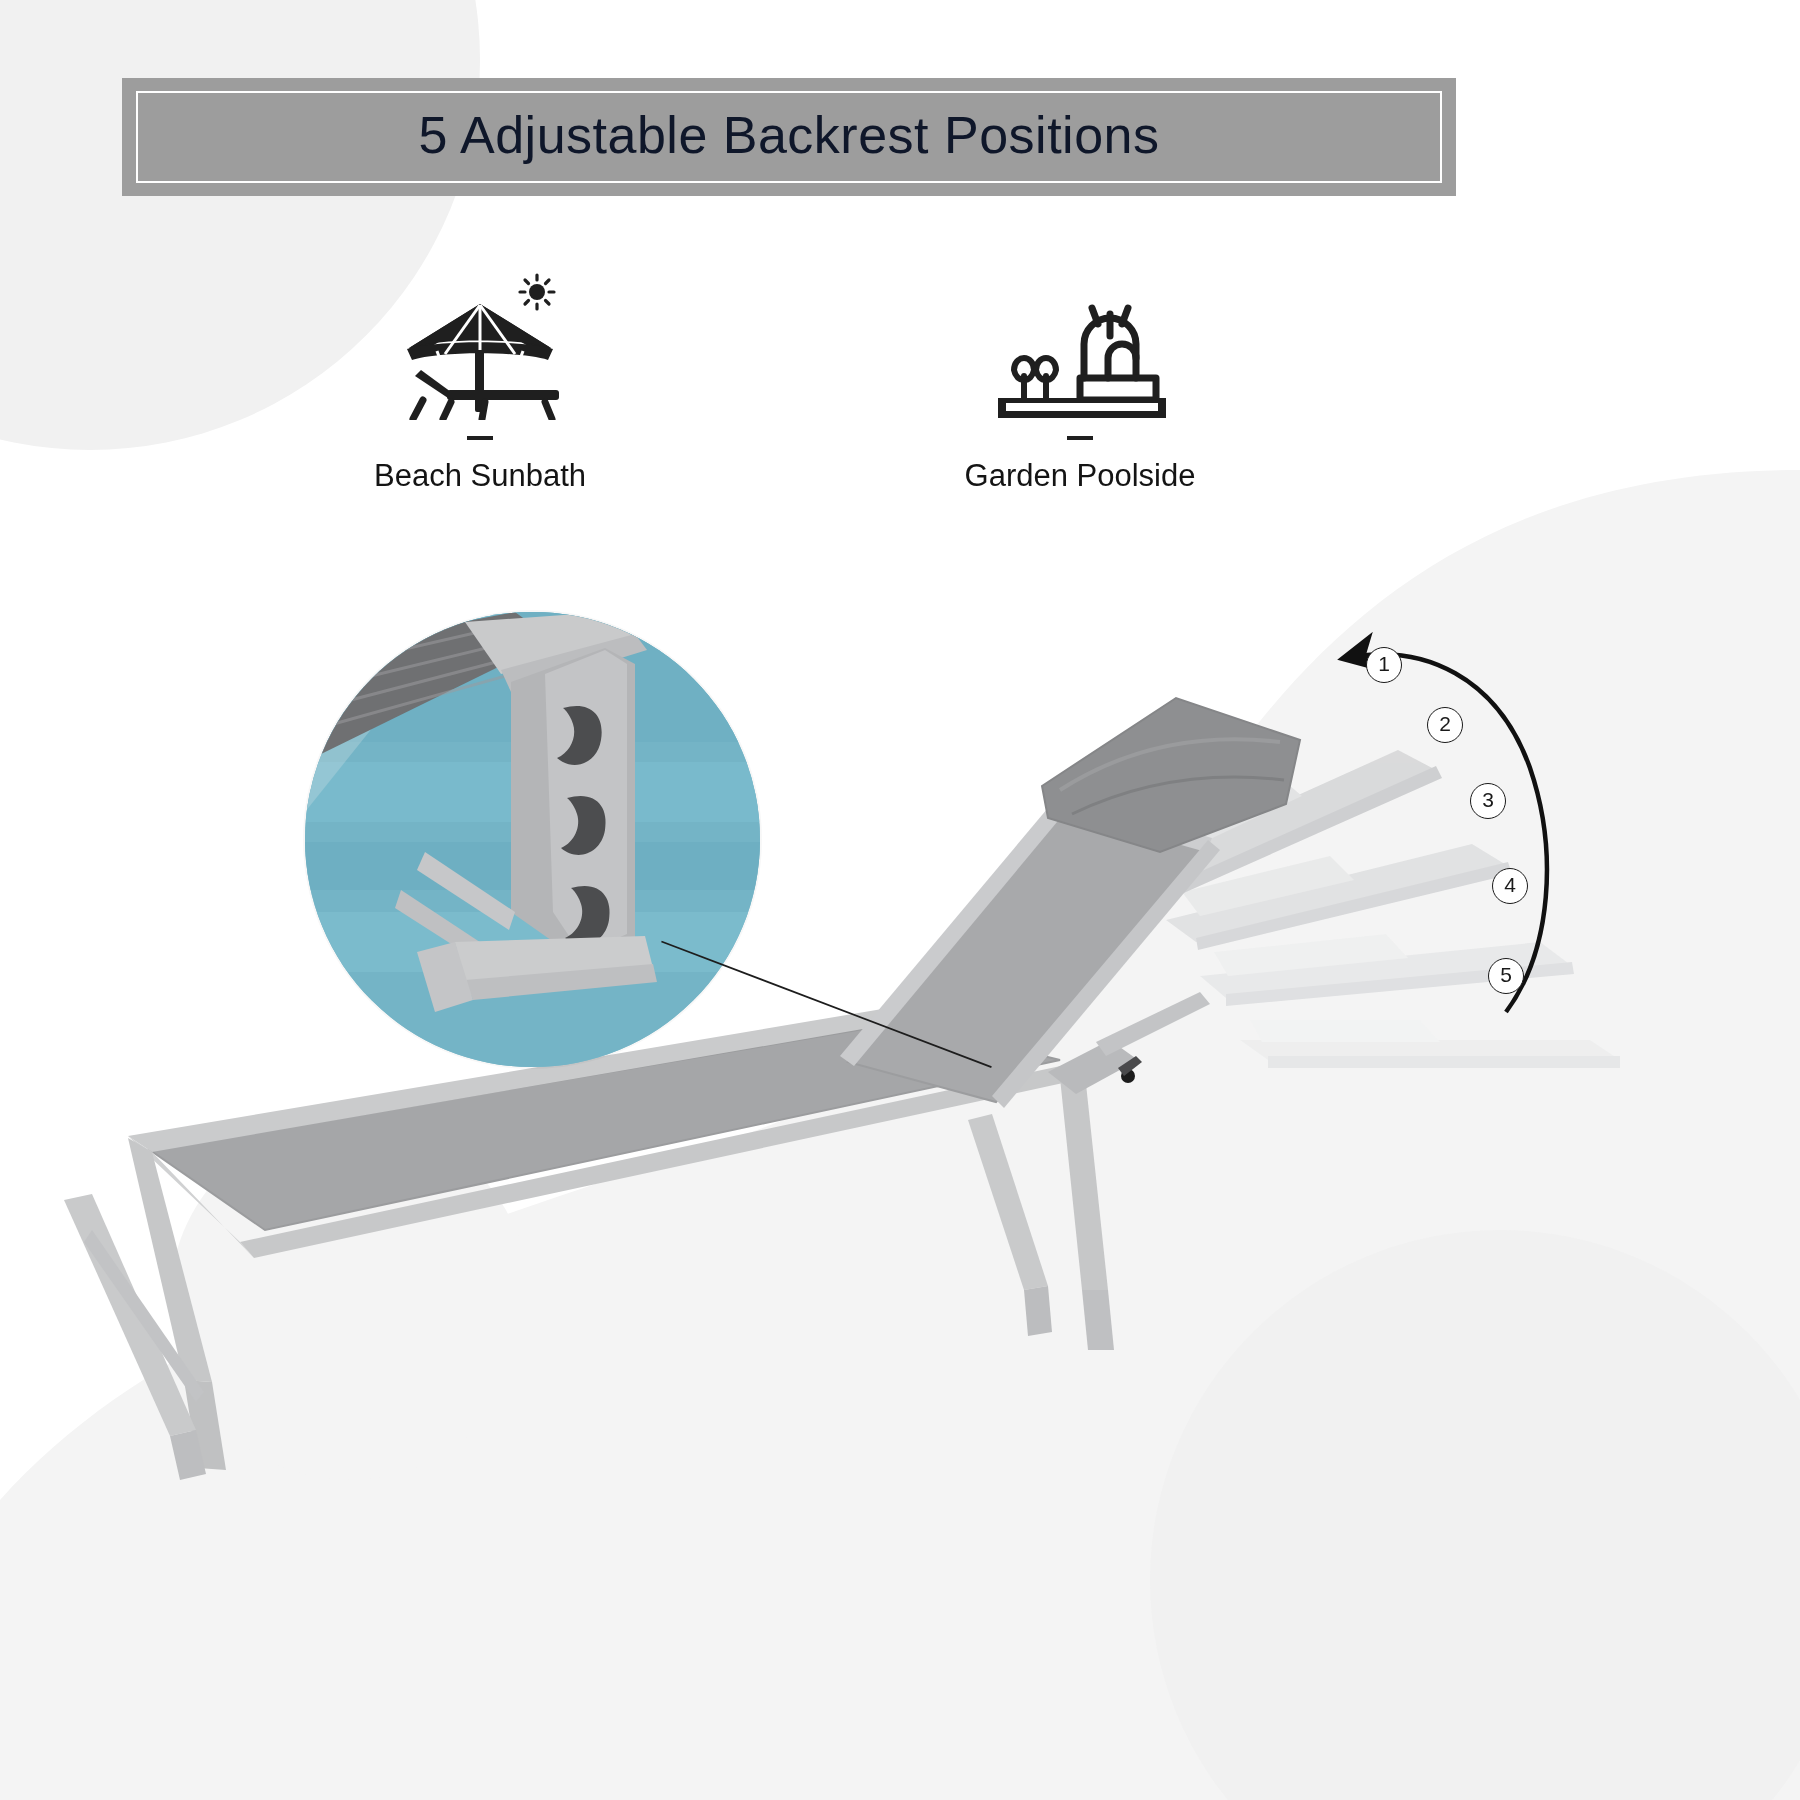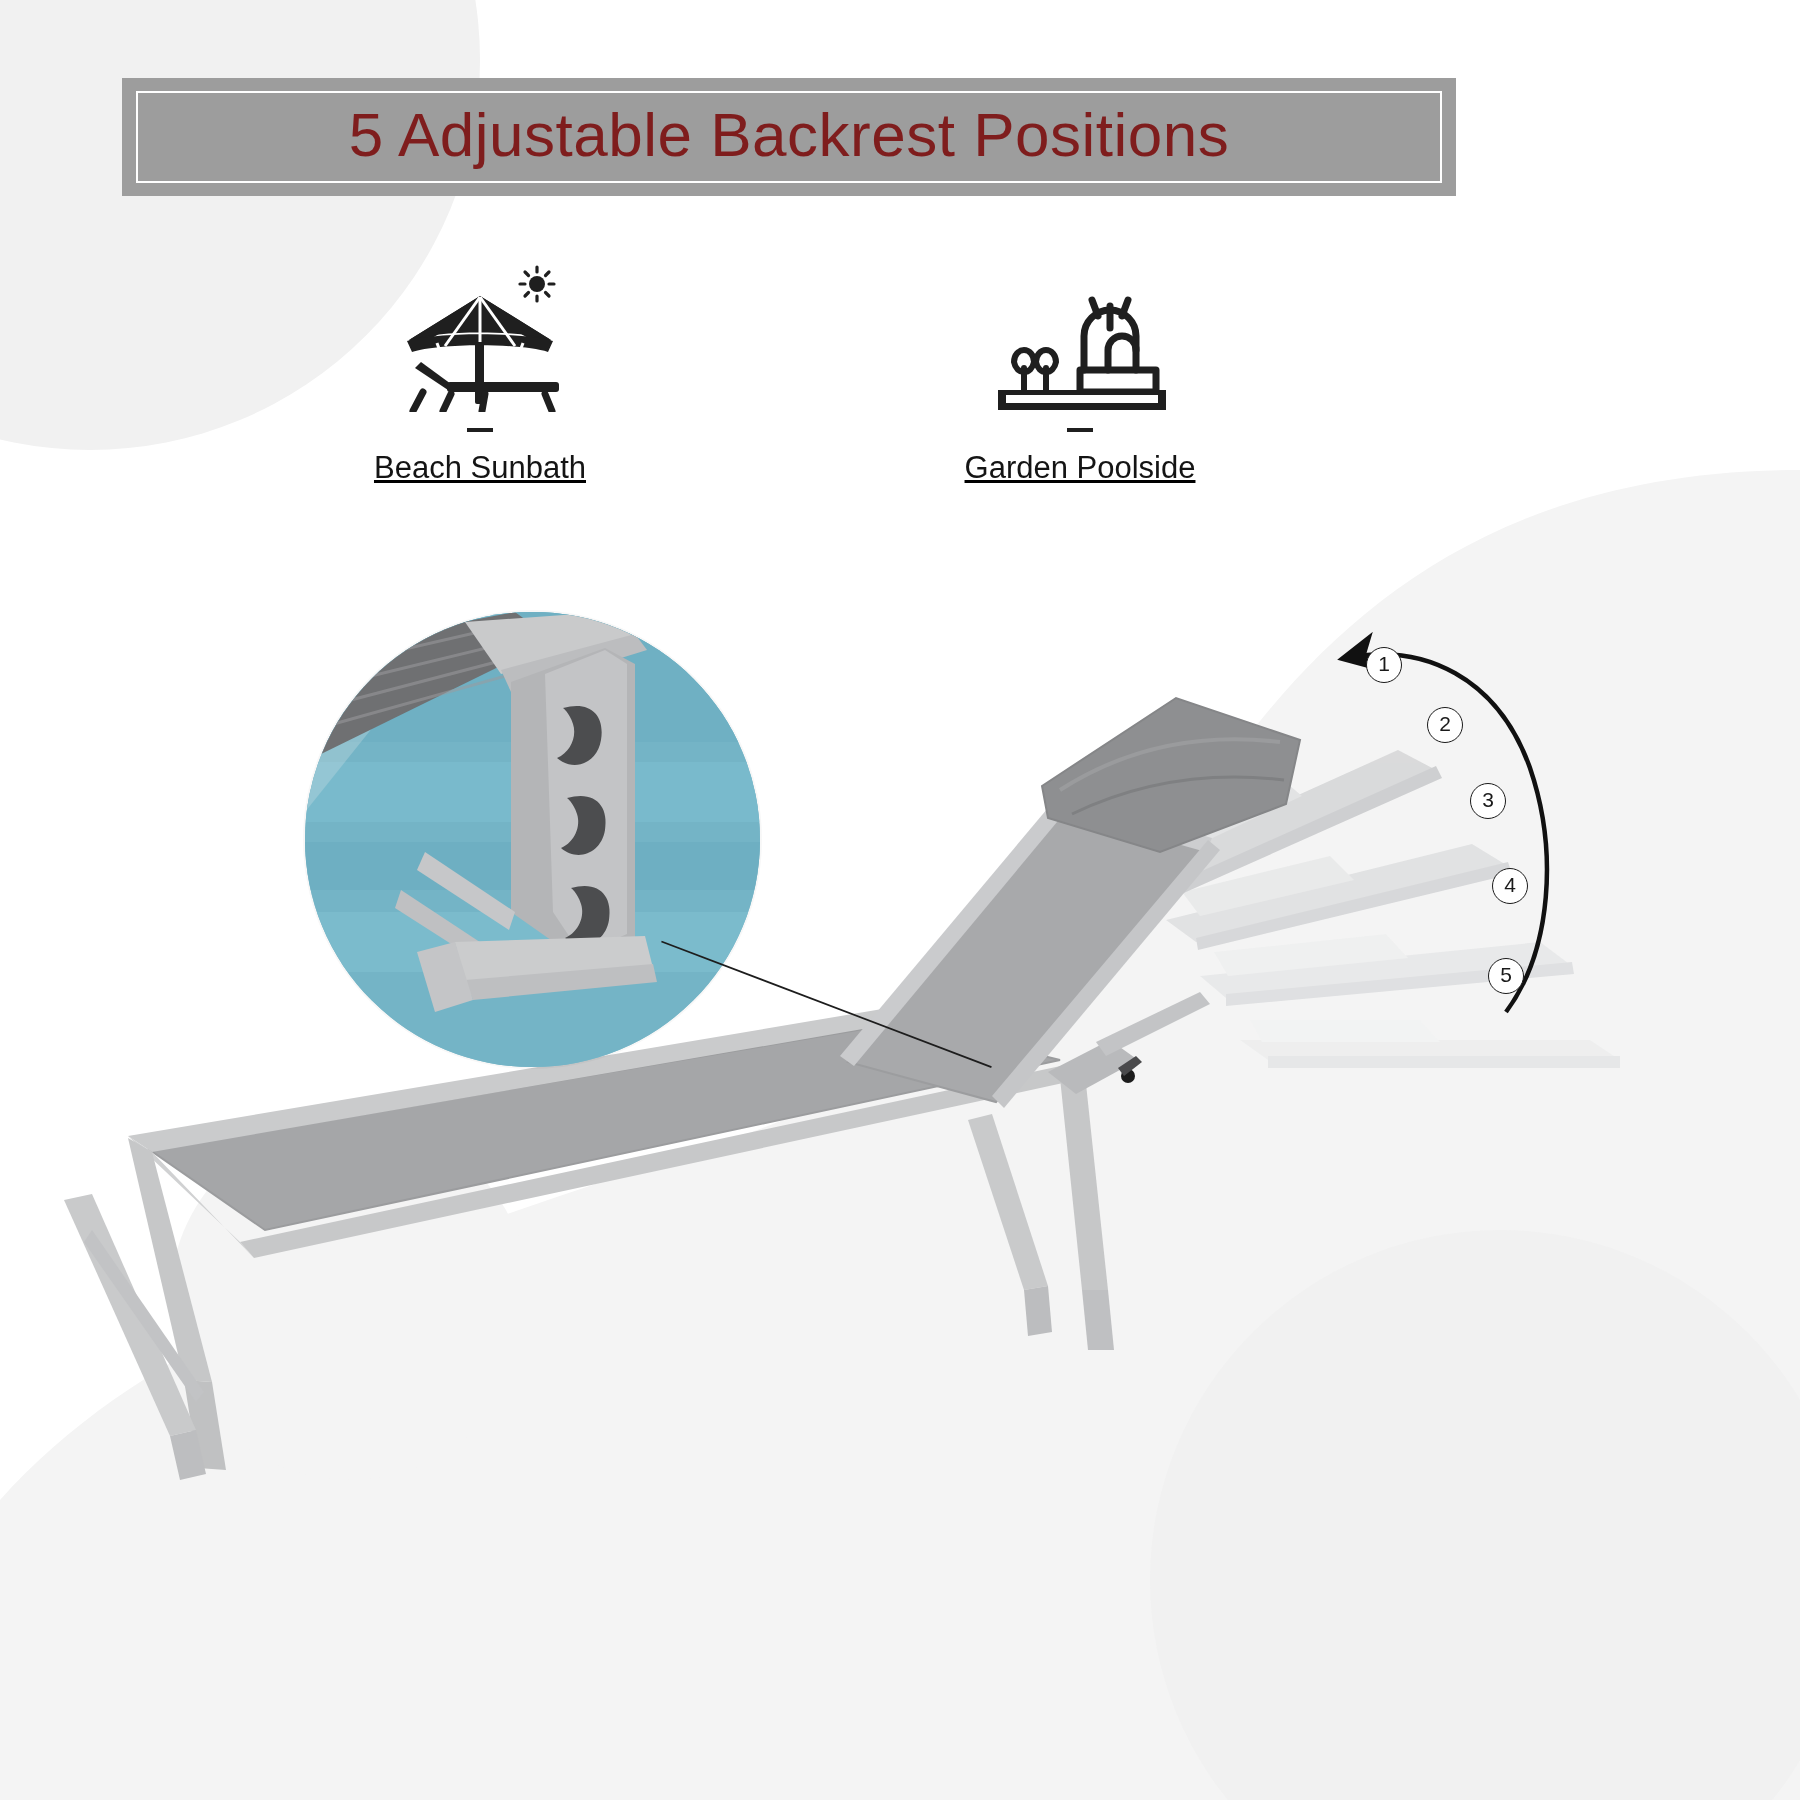--- a/index.html
+++ b/index.html
@@ -23,33 +23,33 @@
     position:absolute;left:122px;top:78px;width:1334px;height:118px;
     background:#9d9d9d;
     display:flex;align-items:center;justify-content:center;
   }
   .banner-inner{
     position:absolute;left:14px;top:13px;right:14px;bottom:13px;
     border:2px solid #ffffff;
     display:flex;align-items:center;justify-content:center;
   }
   .banner-title{
-    color:#7f1d1d;
-    font-size:62px;
+    color:#0f172a;
+    font-size:52px;
     font-weight:400;
     letter-spacing:.5px;
     line-height:1;
     white-space:nowrap;
     transform:translateY(-2px);
   }
 
   
   .features{
-    position:absolute;left:330px;top:262px;width:900px;height:250px;
-    display:flex;justify-content:space-between;align-items:flex-start;text-decoration:underline;
+    position:absolute;left:330px;top:270px;width:900px;height:250px;
+    display:flex;justify-content:space-between;align-items:flex-start;
   }
   .feature{
     width:300px;display:flex;flex-direction:column;align-items:center;
   }
   .feature-icon{
     height:150px;width:200px;
     display:flex;align-items:flex-end;justify-content:center;
   }
   .feature-dash{
     width:26px;height:4px;background:#1f1f1f;margin-top:16px;margin-bottom:18px;

